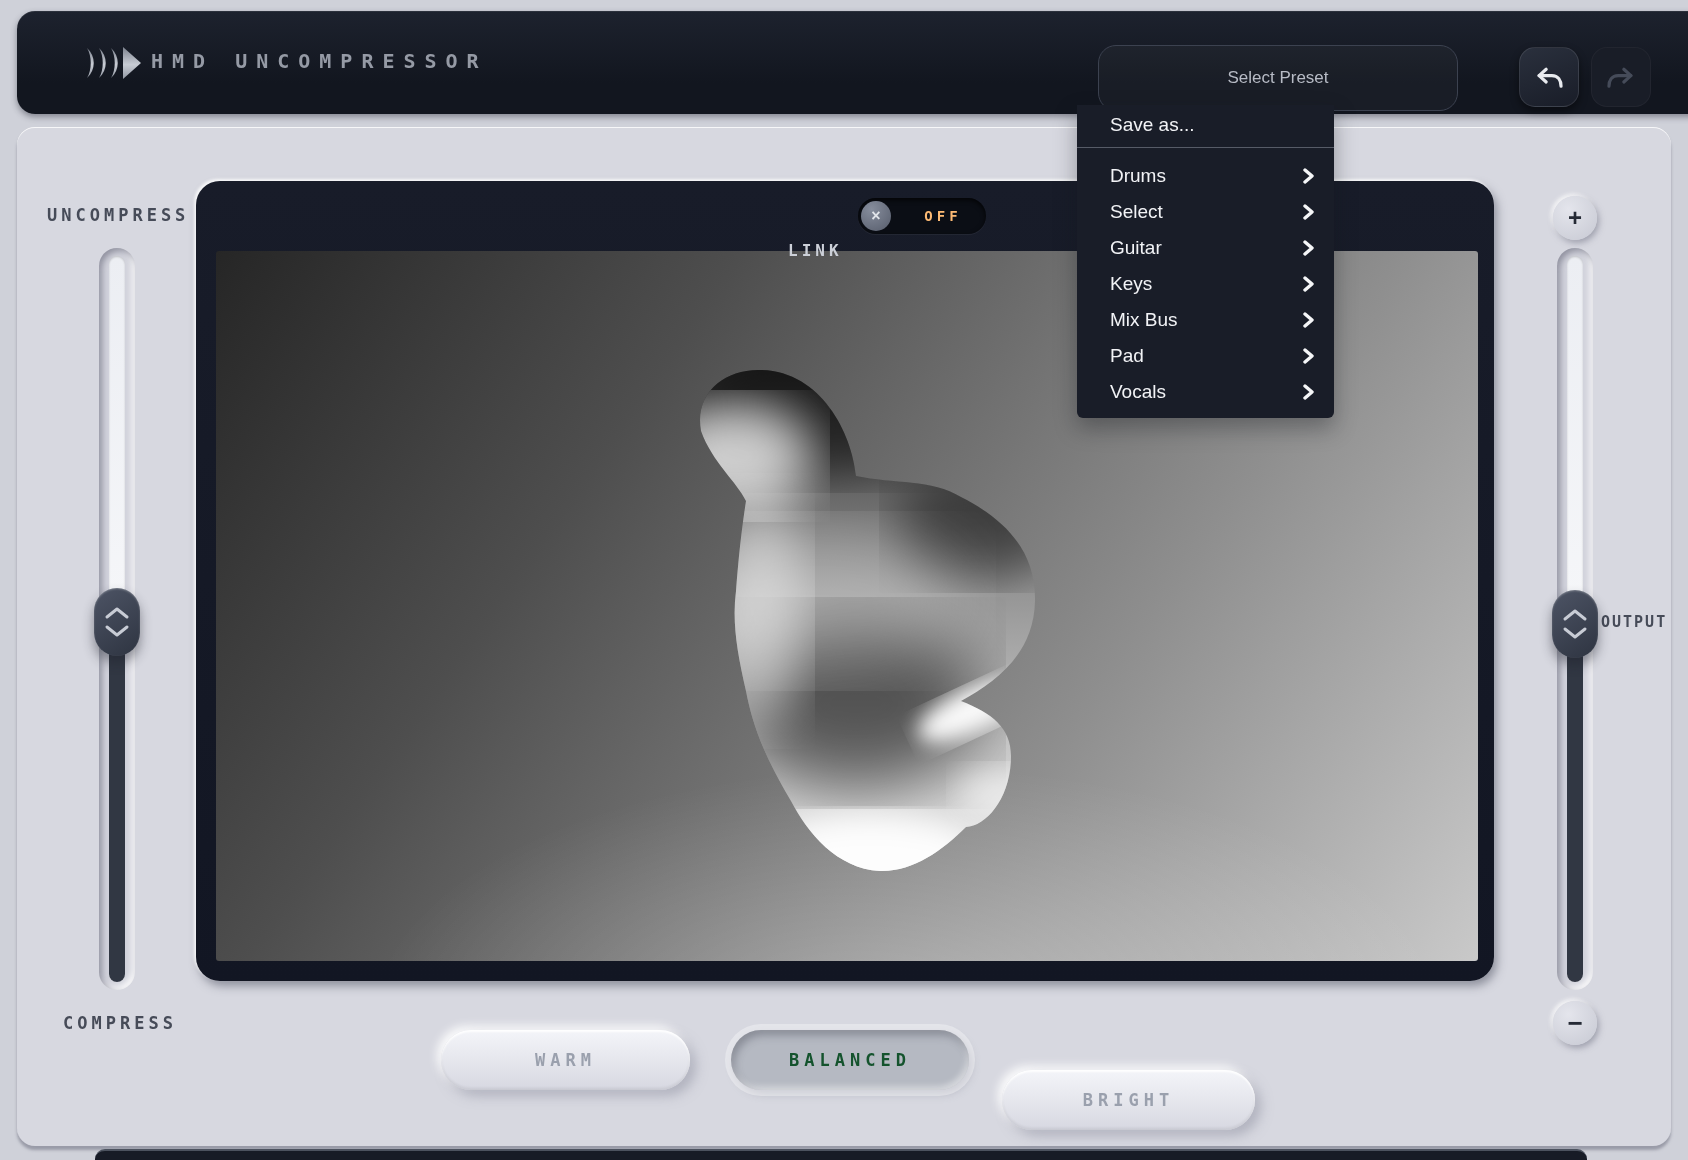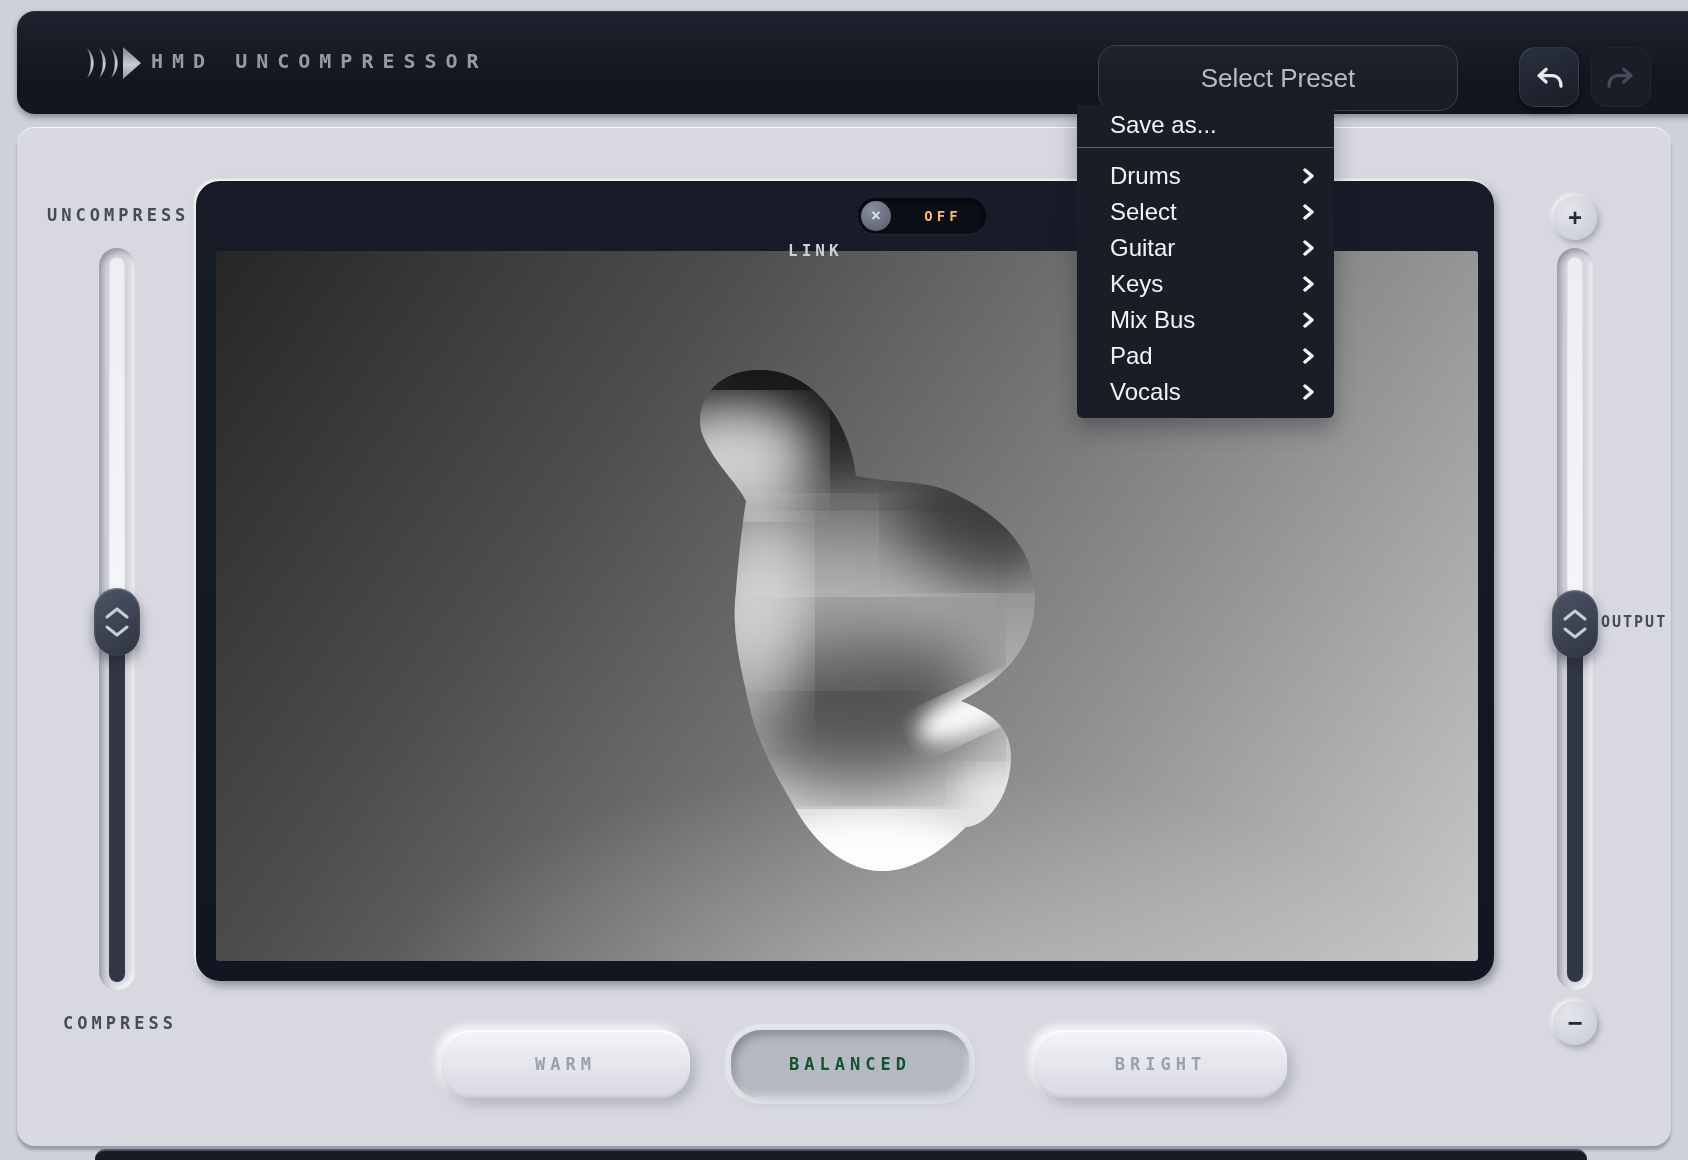--- a/index.html
+++ b/index.html
@@ -8,32 +8,32 @@
 
   
   .topbar{position:absolute;left:17px;top:11px;width:1654px;height:103px;border-radius:18px;
           background:linear-gradient(180deg,#1d222e 0%,#12161f 70%);
           box-shadow:0 3px 6px rgba(40,42,55,.45), inset 0 1px 0 rgba(255,255,255,.07);padding-left:38px;}
   .logo{position:absolute;left:66px;top:34px;width:74px;height:36px;}
   .app-title{position:absolute;left:134px;top:38px;font-family:"DejaVu Sans Mono",monospace;
              font-size:20px;font-weight:bold;letter-spacing:9px;color:#959aa5;white-space:nowrap;}
   .preset-btn{position:absolute;left:1081px;top:34px;width:360px;height:66px;border-radius:18px;
               background:rgba(255,255,255,.03);border:1.5px solid #3c4250;box-sizing:border-box;
-              color:#b7bbc5;font-size:26px;display:flex;align-items:center;justify-content:center;
+              color:#b7bbc5;font-size:17px;display:flex;align-items:center;justify-content:center;
               cursor:pointer;}
   .histbtn{position:absolute;top:36px;width:60px;height:60px;border-radius:16px;box-sizing:border-box;
            display:flex;align-items:center;justify-content:center;cursor:pointer;}
   .undo{left:1502px;background:linear-gradient(160deg,#2a303d,#191d28);
         border:1px solid rgba(255,255,255,.10);box-shadow:0 4px 8px rgba(0,0,0,.45);}
   .redo{left:1574px;background:#191d27;border:1px solid rgba(255,255,255,.04);}
 
   
   .menu{position:absolute;left:1077px;top:105px;width:257px;background:#191d28;z-index:50;
         border-radius:0 0 6px 6px;padding:2px 0 8px 0;box-shadow:0 10px 22px rgba(20,22,30,.35);}
-  .menu-item{height:36px;line-height:36px;padding-left:33px;color:#f2f3f6;font-size:24px;
+  .menu-item{height:36px;line-height:36px;padding-left:33px;color:#f2f3f6;font-size:19px;
              position:relative;cursor:pointer;}
   .menu-divider{height:1px;background:#565b67;margin:4px 0 10px 0;}
   .menu-chevron{position:absolute;right:18px;top:10px;width:16px;height:16px;}
 
   
   .panel{position:absolute;left:17px;top:127px;width:1654px;height:1019px;border-radius:18px;
          background:#d7d8e0;
          box-shadow:0 4px 3px rgba(110,112,128,.55), inset 0 1px 0 rgba(255,255,255,.8);}
 
   
@@ -74,21 +74,21 @@
          background:linear-gradient(145deg,#4d5465,#2e3441);
          box-shadow:0 7px 12px rgba(30,33,44,.45), inset 0 1px 2px rgba(255,255,255,.28);
          display:flex;flex-direction:column;align-items:center;justify-content:center;gap:4px;}
   .round-btn{position:absolute;width:44px;height:44px;border-radius:50%;cursor:pointer;
              background:radial-gradient(circle at 35% 30%, #e4e5ec, #c7c9d3);
              box-shadow:2px 3px 6px rgba(120,122,138,.6), -2px -2px 4px rgba(255,255,255,.9);
              display:flex;align-items:center;justify-content:center;
              color:#252a35;font-size:24px;font-weight:bold;line-height:1;}
 
   
-  .tone-btn{position:absolute;top:1030px;height:68px;border-radius:30px;cursor:pointer;
+  .tone-btn{position:absolute;top:1030px;height:60px;border-radius:30px;cursor:pointer;
             display:flex;align-items:center;justify-content:center;
             font-family:"DejaVu Sans Mono",monospace;font-size:17px;font-weight:bold;letter-spacing:5px;
             background:linear-gradient(180deg,#f4f5f9,#d7d8e1);color:#9aa0ad;
             box-shadow:6px 6px 12px rgba(140,142,158,.5), -4px -4px 10px rgba(255,255,255,.95),
                        inset 0 2px 2px rgba(255,255,255,.9), inset 0 -2px 3px rgba(0,0,0,.07);}
   .tone-btn.active{background:#b5b9c2;color:#14532d;
             box-shadow:inset 3px 5px 8px rgba(60,63,76,.38), inset -2px -3px 6px rgba(255,255,255,.55),
                        0 0 0 6px rgba(255,255,255,.35), 3px 4px 8px rgba(140,142,158,.45);}
 
   .bottom-strip{position:absolute;left:95px;top:1149px;width:1492px;height:11px;
@@ -273,18 +273,18 @@
     </div>
     <div class="link-state">OFF</div>
   </div>
 
   <div class="tone-btn" style="left:441px;width:249px;">
     <span>WARM</span>
   </div>
   <div class="tone-btn active" style="left:731px;width:238px;">
     <span>BALANCED</span>
   </div>
-  <div class="tone-btn" style="left:1034px;width:253px;">
+  <div class="tone-btn" style="left:1002px;width:253px;margin-top:40px;">
     <span>BRIGHT</span>
   </div>
 
   <div class="bottom-strip"></div>
 </div>
 
 </body></html>

